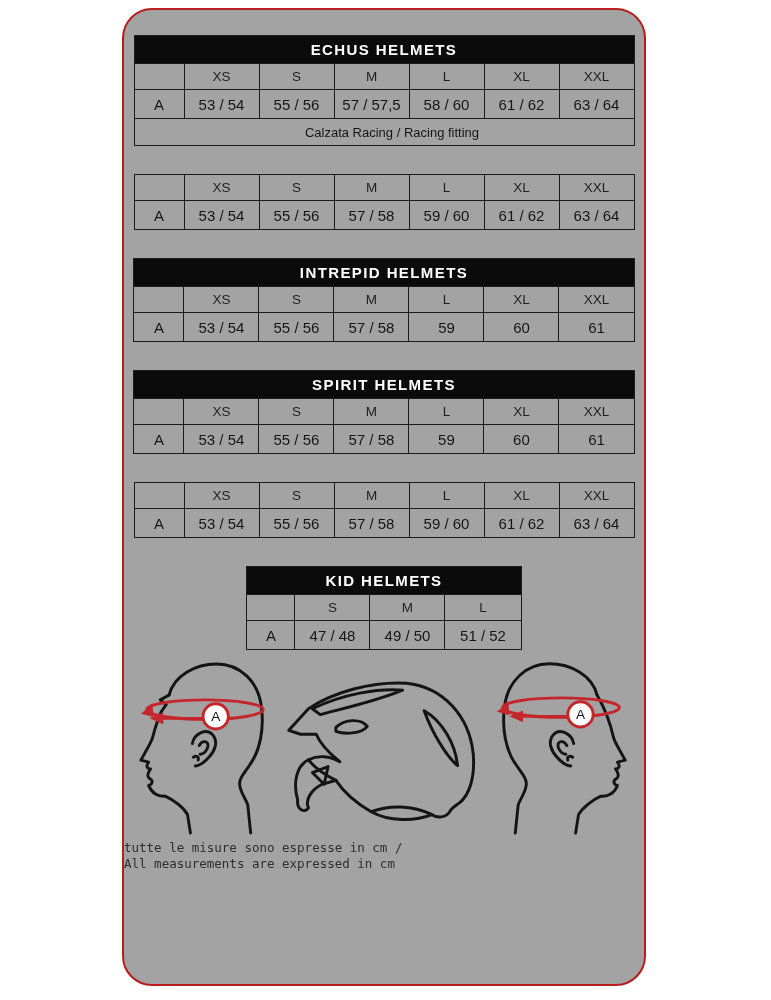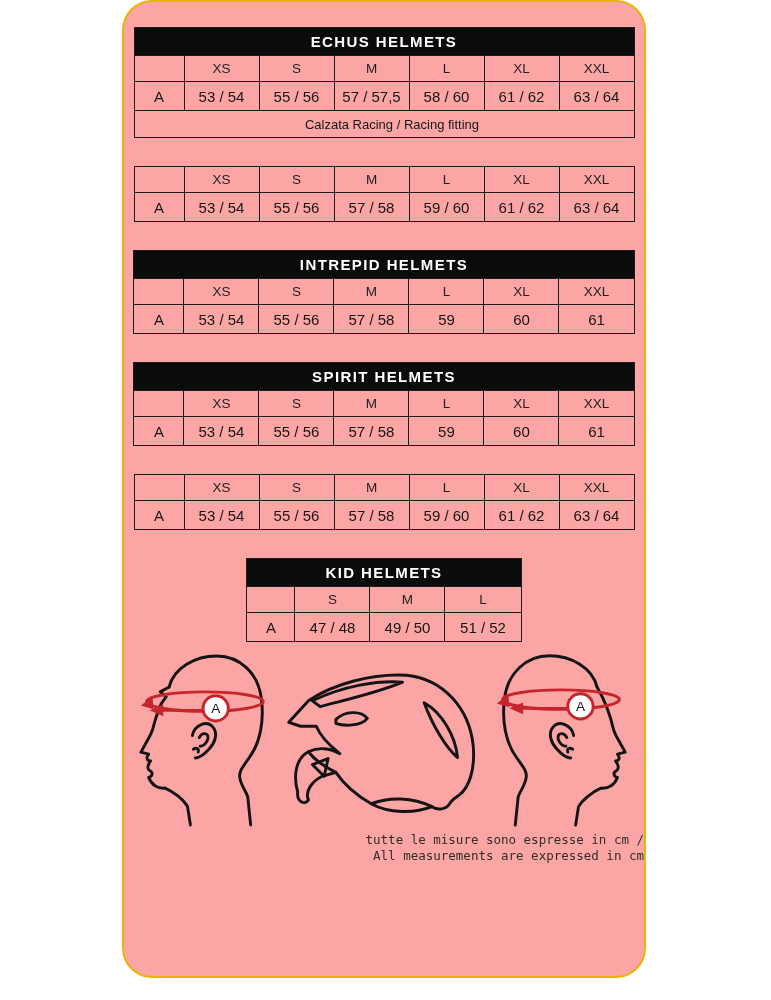--- a/index.html
+++ b/index.html
@@ -5,24 +5,24 @@
   * { box-sizing: border-box; }
   html, body {
     margin: 0; padding: 0;
     width: 771px; height: 1000px;
     background: #ffffff;
     font-family: "Liberation Sans", sans-serif;
     color: #161616;
   }
   .card {
     position: absolute;
-    left: 122px; top: 0;
+    left: 122px; top: 8px;
     width: 524px; height: 978px;
-    background: #fca5a5;
-    border: 2px solid #eab308;
+    background: #a3a3a3;
+    border: 2px solid #b91c1c;
     border-radius: 30px;
     padding-top: 25px;
     overflow: hidden;
   }
   table.size {
     border-collapse: collapse;
     table-layout: fixed;
     margin: 0 auto;
   }
   table.size + table.size { margin-top: 28px; }
@@ -58,21 +58,21 @@
   .figures {
     display: flex;
     justify-content: center;
     align-items: flex-start;
     gap: 6px;
     margin-top: 6px;
     height: 182px;
   }
   .figures svg { display: block; }
   .footer {
-    text-align: right;
+    text-align: left;
     font-family: "DejaVu Sans Mono", monospace;
     font-size: 12.5px;
     line-height: 15.5px;
     color: #2e2e2e;
     margin-top: 2px;
   }
   .ink { stroke: #141414; stroke-width: 3; fill: none; stroke-linecap: round; stroke-linejoin: round; }
   .red-line { stroke: #c5262c; stroke-width: 3; fill: none; stroke-linecap: round; }
   .red-fill { fill: #c5262c; stroke: none; }
   .a-circle { fill: #ffffff; stroke: #c5262c; stroke-width: 3; }

